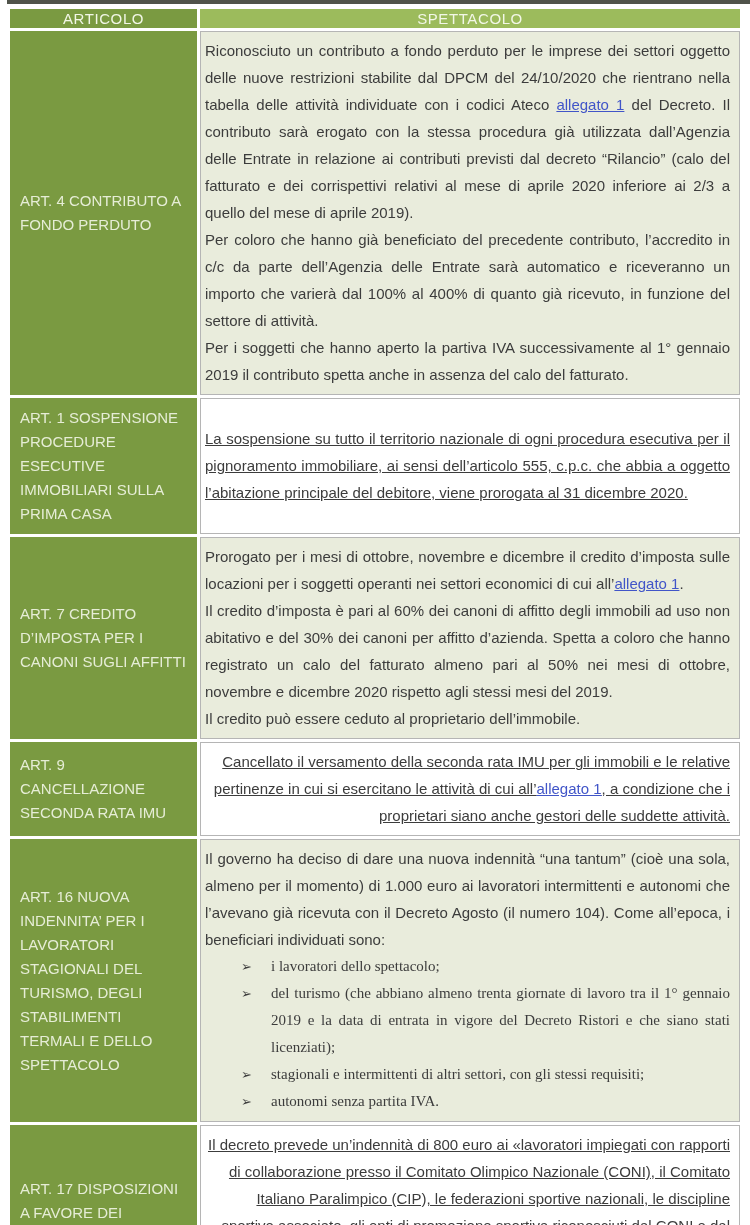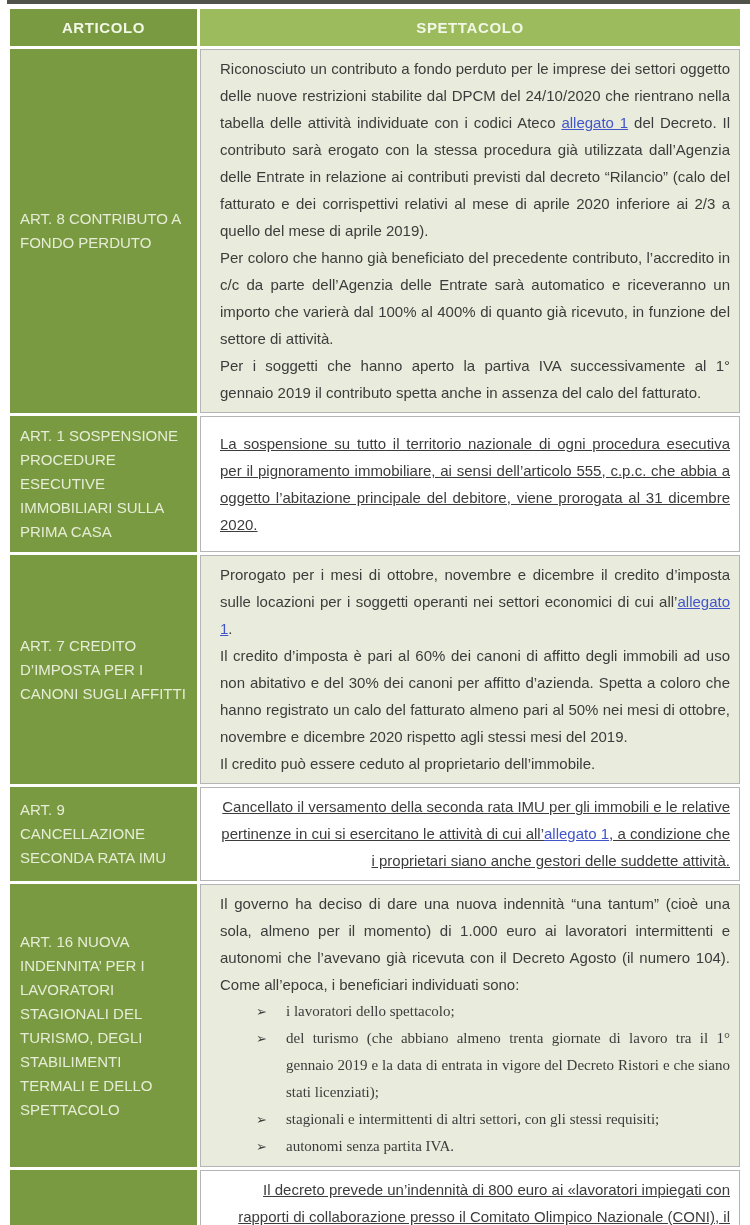--- a/index.html
+++ b/index.html
@@ -22,33 +22,33 @@
   }
   .top-strip{
     position:absolute;top:0;left:7px;right:0;height:4px;background:#50534A;
   }
   table.doc{
     border-collapse:separate;border-spacing:3px;
     margin:6px 7px 0 7px;width:736px;table-layout:fixed;
   }
   col.c-art{width:187px;}
   th{
-    font-size:15px;font-weight:bold;letter-spacing:.6px;
-    color:var(--headtext);text-align:center;padding:10px 4px;
+    font-size:15px;font-weight:normal;letter-spacing:.6px;
+    color:var(--headtext);text-align:center;padding:1px 4px;
   }
   th.art-h{background:var(--olive);}
   th.cont-h{background:var(--lightgreen);}
   td{vertical-align:middle;}
   td.article{
     background:var(--olive);color:var(--lefttext);
     font-size:15px;line-height:24px;padding:8px 8px 8px 10px;
   }
   td.content{
     border:1px solid var(--border);
-    font-size:15px;line-height:27px;padding:5px 9px 6px 19px;
+    font-size:15px;line-height:27px;padding:5px 9px 6px 4px;
   }
   tr.shade-tint td.content{background:var(--tint);}
   tr.shade-white td.content{background:var(--white);text-decoration:underline;}
   .para{text-align:right;}
   .para.justify{text-align:justify;}
   .bullet{display:flex;}
   .bullet .glyph{flex:0 0 30px;margin-left:36px;font-size:13px;line-height:27px;}
   .bullet .btext{flex:1;font-family:Liberation Serif, serif;}
   .bullet .btext.justify{text-align:justify;}
   a.doclink{color:var(--link);text-decoration:underline;cursor:pointer;}
@@ -64,21 +64,21 @@
       <col class="c-cont">
     </colgroup>
   <thead>
     <tr>
       <th class="art-h">ARTICOLO</th>
       <th class="cont-h">SPETTACOLO</th>
     </tr>
   </thead>
   <tbody id="rows-body">
       <tr class="shade-tint">
-        <td class="article">ART. 8 CONTRIBUTO A FONDO PERDUTO</td>
+        <td class="article">ART. 4 CONTRIBUTO A FONDO PERDUTO</td>
         <td class="content">
           <div class="para justify">Riconosciuto un contributo a fondo perduto per le imprese dei settori oggetto delle nuove restrizioni stabilite dal DPCM del 24/10/2020 che rientrano nella tabella delle attività individuate con i codici Ateco <a class="doclink">allegato 1</a> del Decreto. Il contributo sarà erogato con la stessa procedura già utilizzata dall’Agenzia delle Entrate in relazione ai contributi previsti dal decreto “Rilancio” (calo del fatturato e dei corrispettivi relativi al mese di aprile 2020 inferiore ai 2/3 a quello del mese di aprile 2019).</div>
           <div class="para justify">Per coloro che hanno già beneficiato del precedente contributo, l’accredito in c/c da parte dell’Agenzia delle Entrate sarà automatico e riceveranno un importo che varierà dal 100% al 400% di quanto già ricevuto, in funzione del settore di attività.</div>
           <div class="para justify">Per i soggetti che hanno aperto la partiva IVA successivamente al 1° gennaio 2019 il contributo spetta anche in assenza del calo del fatturato.</div>
         </td>
       </tr>
       <tr class="shade-white">
         <td class="article">ART. 1 SOSPENSIONE PROCEDURE ESECUTIVE IMMOBILIARI SULLA PRIMA CASA</td>
         <td class="content">
           <div class="para justify">La sospensione su tutto il territorio nazionale di ogni procedura esecutiva per il pignoramento immobiliare, ai sensi dell’articolo 555, c.p.c. che abbia a oggetto l’abitazione principale del debitore, viene prorogata al 31 dicembre 2020.</div>

